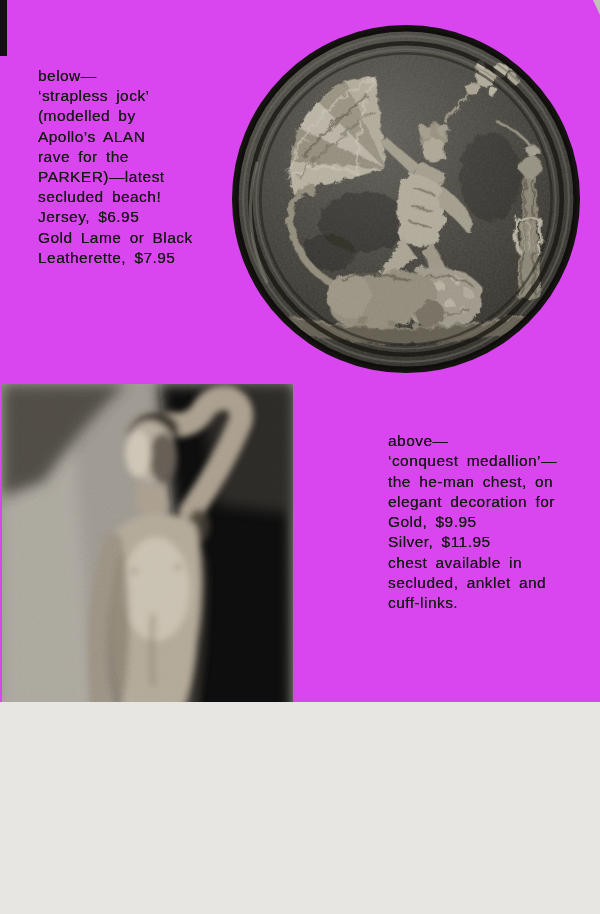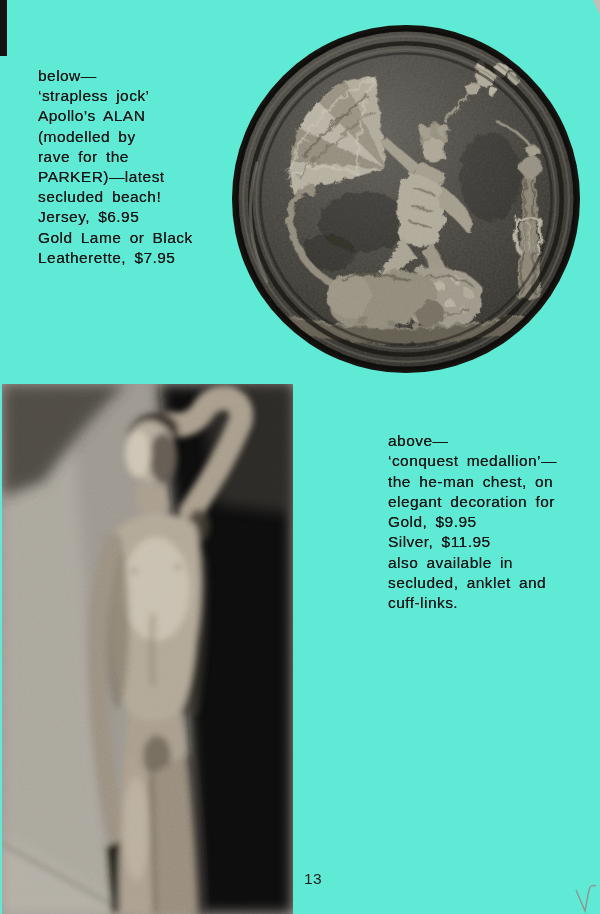--- a/index.html
+++ b/index.html
@@ -1,18 +1,18 @@
 <!DOCTYPE html>
 <html><head>
 <meta charset="utf-8">
 <style>
   html,body{margin:0;padding:0;background:#e8e6e2;}
   .page{
-    position:relative;width:600px;height:914px;margin:0 auto;
-    background:#5eead4;overflow:hidden;
+    position:relative;width:600px;height:702px;margin:0 auto;
+    background:#d946ef;overflow:hidden;
     font-family:"Liberation Sans",sans-serif;
   }
   .edge-bar{position:absolute;left:0;top:0;width:7px;height:56px;background:#121110;}
   .corner-smudge{
     position:absolute;right:0;top:0;width:10px;height:15px;background:#c2c0bb;
     clip-path:polygon(100% 0,30% 0,100% 100%);
   }
   .ad-text{
     position:absolute;color:#171717;
     font-size:15.5px;line-height:20.2px;
@@ -36,22 +36,22 @@
 <body>
 
 <div class="page">
 
   <div class="edge-bar"></div>
   <div class="corner-smudge"></div>
 
   <div class="ad-text ad-top">
       <div>below—</div>
       <div>‘strapless jock’</div>
+      <div>(modelled by</div>
       <div>Apollo’s ALAN</div>
-      <div>(modelled by</div>
       <div>rave for the</div>
       <div>PARKER)—latest</div>
       <div>secluded beach!</div>
       <div>Jersey, $6.95</div>
       <div>Gold Lame or Black</div>
       <div>Leatherette, $7.95</div>
     </div>
 
   <div class="medallion-wrap">
     <svg viewBox="0 0 344 344" width="348" height="348">
@@ -225,21 +225,21 @@
     </svg>
   </div>
 
   <div class="ad-text ad-bottom">
       <div>above—</div>
       <div>‘conquest medallion’—</div>
       <div>the he-man chest, on</div>
       <div>elegant decoration for</div>
       <div>Gold, $9.95</div>
       <div>Silver, $11.95</div>
-      <div>also available in</div>
+      <div>chest available in</div>
       <div>secluded, anklet and</div>
       <div>cuff-links.</div>
     </div>
 
   <div class="page-number">13</div>
 
   <svg class="pen-mark" width="28" height="36" viewBox="0 0 28 36">
     <path d="M4,12 L13,33 L17,12 Q18,6 24,8" fill="none" stroke="#939393" stroke-width="1.4"></path>
   </svg>
 

